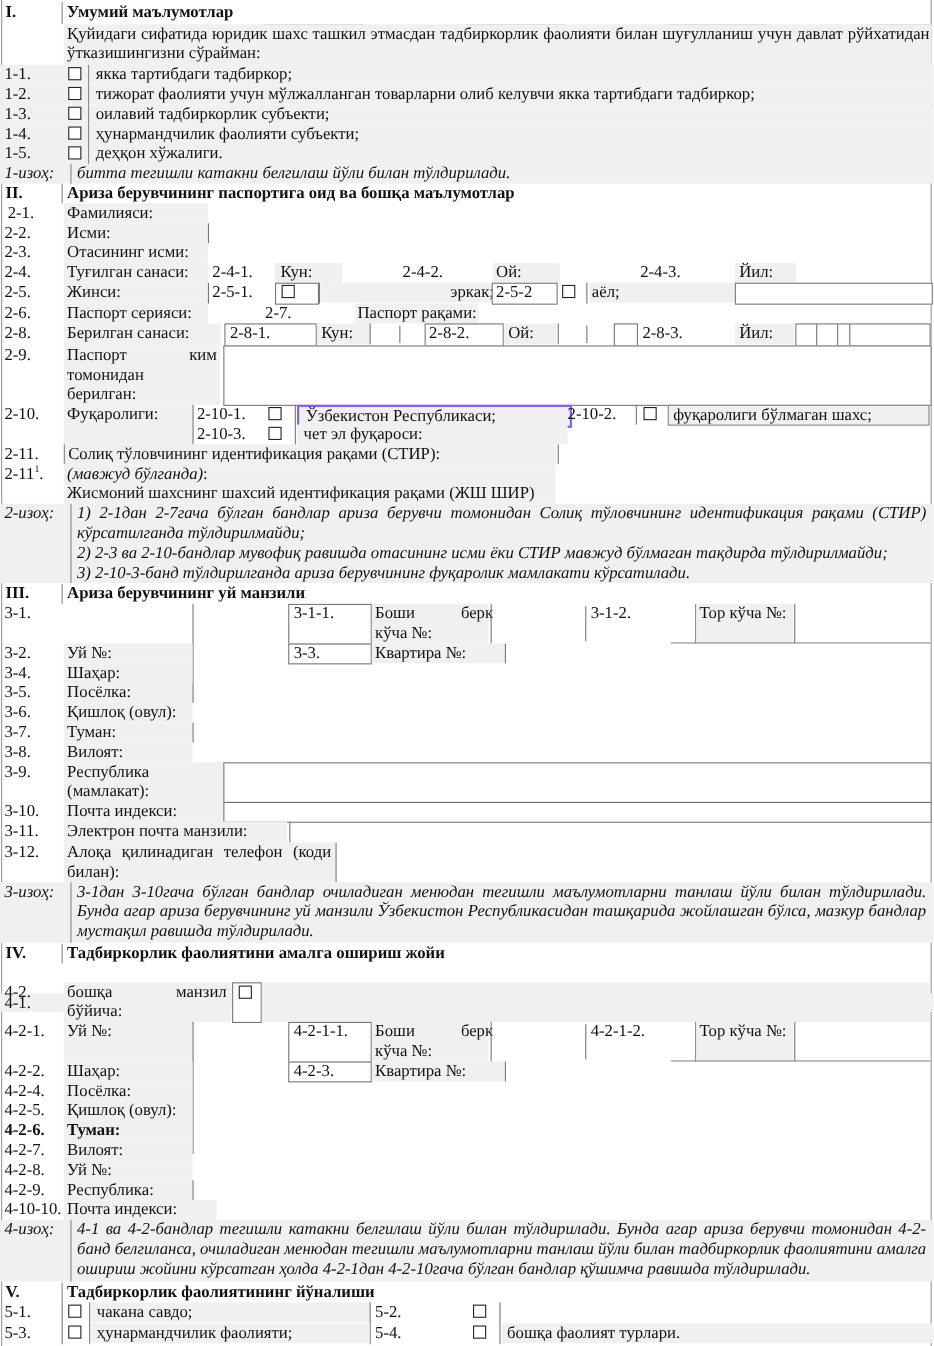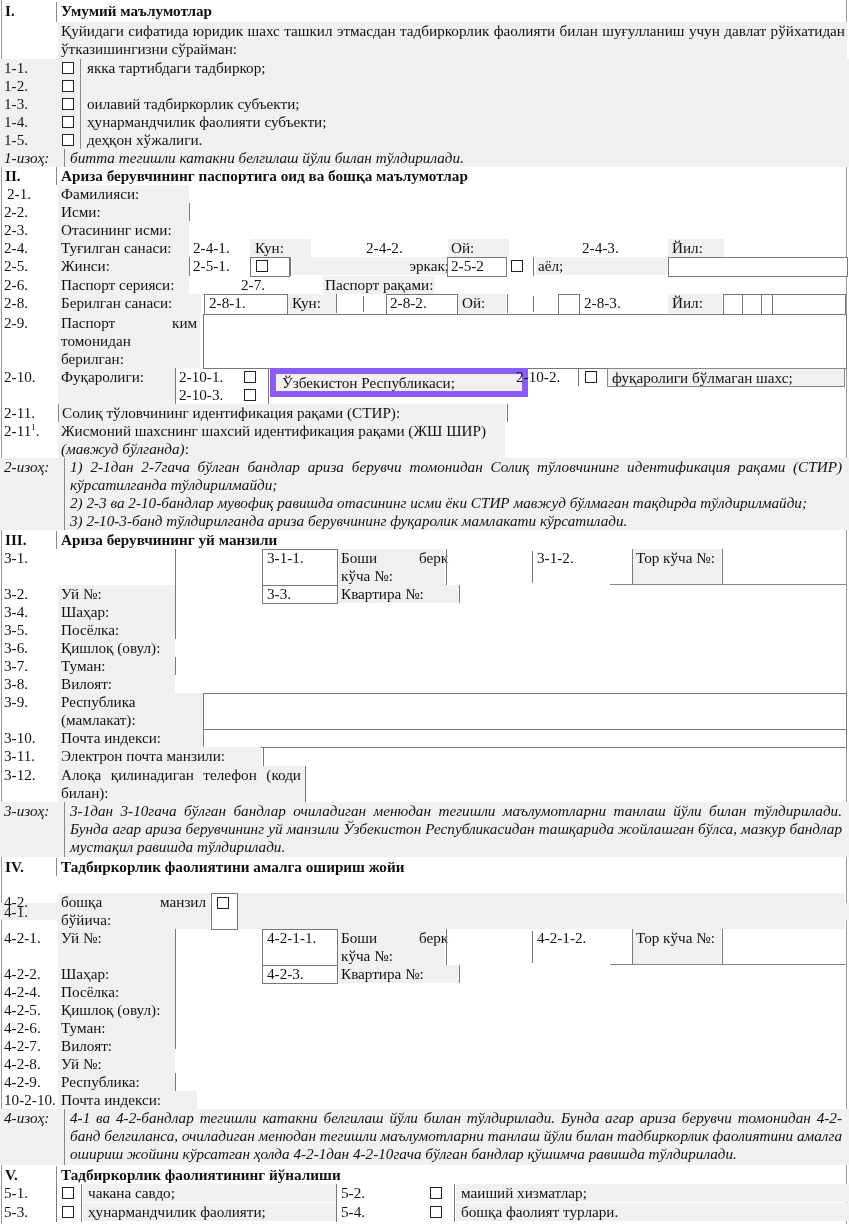--- a/index.html
+++ b/index.html
@@ -49,20 +49,21 @@
   <div class="row shade" style="top:59px;height:18px;">
     <span class="cell num">1-1.</span>
     <span class="cell" style="left:62px;"><span class="box"></span></span>
     <div class="cell" style="left:80px;width:1px;height:18px;background:#888;"></div>
     <span class="cell" style="left:87px;">якка тартибдаги тадбиркор;</span>
   </div>
   <div class="row shade" style="top:77px;height:18px;">
     <span class="cell num">1-2.</span>
     <span class="cell" style="left:62px;"><span class="box"></span></span>
     <div class="cell" style="left:80px;width:1px;height:18px;background:#888;"></div>
+    <span class="cell" style="left:87px;">тижорат фаолияти учун мўлжалланган товарларни олиб келувчи якка тартибдаги тадбиркор;</span>
   </div>
   <div class="row shade" style="top:95px;height:18px;">
     <span class="cell num">1-3.</span>
     <span class="cell" style="left:62px;"><span class="box"></span></span>
     <div class="cell" style="left:80px;width:1px;height:18px;background:#888;"></div>
     <span class="cell" style="left:87px;">оилавий тадбиркорлик субъекти;</span>
   </div>
   <div class="row shade" style="top:113px;height:18px;">
     <span class="cell num">1-4.</span>
     <span class="cell" style="left:62px;"><span class="box"></span></span>
@@ -182,41 +183,42 @@
     <div class="cbox" style="left:203px;top:0;width:642px;height:53px;"></div>
   </div>
 
   <div class="row" style="top:368px;height:36px;">
     <span class="cell num">2-10.</span>
     <span class="cell shade" style="left:58px;width:114px;height:36px;padding-left:3px;">Фуқаролиги:</span>
     <div class="vl" style="left:175px;top:0;height:36px;"></div>
     <span class="cell" style="left:179px;top:0;">2-10-1.</span>
     <span class="cell" style="left:244px;top:0;"><span class="box"></span></span>
     <div class="vl" style="left:268px;top:0;height:36px;"></div>
-    <span class="cell shade" style="left:270px;top:0;width:240px;height:17px;padding-left:6px;border:6px solid #8b5cf6;">Ўзбекистон Республикаси;</span>
+    <span class="cell shade" style="left:270px;top:0;width:240px;height:17px;padding-left:6px;border:2px solid #8b5cf6;">Ўзбекистон Республикаси;</span>
     <span class="cell" style="left:516px;top:0;">2-10-2.</span>
     <div class="vl" style="left:578px;top:0;height:18px;"></div>
     <span class="cell" style="left:585px;top:0;"><span class="box"></span></span>
     <span class="cell shade" style="left:607px;top:0;width:232px;height:17px;padding-left:4px;border:1px solid #888;">фуқаролиги бўлмаган шахс;</span>
     <span class="cell" style="left:179px;top:18px;">2-10-3.</span>
     <span class="cell" style="left:244px;top:18px;"><span class="box"></span></span>
+    <span class="cell shade" style="left:270px;top:18px;width:240px;height:18px;padding-left:6px;">чет эл фуқароси:</span>
   </div>
 
   <div class="row" style="top:404px;height:18px;">
     <span class="cell num">2-11.</span>
     <span class="cell shade" style="left:58px;width:444px;height:18px;padding-left:3px;border-left:1px solid #888;">Солиқ тўловчининг идентификация рақами (СТИР):</span>
     <div class="vl" style="left:507px;top:0;height:18px;"></div>
     <div class="cell" style="left:508px;width:336px;height:18px;"></div>
   </div>
 
   <div class="row" style="top:422px;height:36px;">
     <span class="cell num" style="left:4px;"><span>2-11</span><span class="sup">1</span><span>.</span></span>
     <div class="cell shade" style="left:58px;width:444px;height:36px;padding-left:3px;">
+      <div><span class="i">(мавжуд бўлганда)</span><span>:</span></div>
       <div>Жисмоний шахснинг шахсий идентификация рақами (ЖШ ШИР)</div>
-      <div><span class="i">(мавжуд бўлганда)</span><span>:</span></div>
     </div>
     <div class="cell" style="left:508px;width:336px;height:36px;"></div>
   </div>
 
   <div class="row shade" style="top:458px;height:72px;padding-left:32px;">
     <span class="cell i" style="left:4px;">2-изоҳ:</span>
     <div class="cell" style="left:64px;width:1px;height:72px;background:#888;"></div>
     <div class="cell i just" style="left:70px;width:772px;">
       <div>1) 2-1дан 2-7гача бўлган бандлар ариза берувчи томонидан Солиқ тўловчининг идентификация рақами (СТИР) кўрсатилганда тўлдирилмайди;</div>
       <div>2) 2-3 ва 2-10-бандлар мувофиқ равишда отасининг исми ёки СТИР мавжуд бўлмаган тақдирда тўлдирилмайди;</div>
@@ -392,21 +394,21 @@
   <div class="row" style="top:983px;height:18px;">
     <span class="cell num">4-2-4.</span>
     <span class="cell shade" style="left:58px;width:114px;height:18px;padding-left:3px;">Посёлка:</span>
     <div class="cell" style="left:176px;width:668px;height:18px;"></div>
   </div>
   <div class="row" style="top:1001px;height:18px;">
     <span class="cell num">4-2-5.</span>
     <span class="cell shade" style="left:58px;width:114px;height:18px;padding-left:3px;">Қишлоқ (овул):</span>
     <div class="cell" style="left:176px;width:668px;height:18px;"></div>
   </div>
-  <div class="row" style="top:1019px;height:18px;">
+  <div class="row" style="top:1019px;height:18px;font-weight:bold;">
     <span class="cell num">4-2-6.</span>
     <span class="cell shade" style="left:58px;width:114px;height:18px;padding-left:3px;">Туман:</span>
     <div class="cell" style="left:176px;width:668px;height:18px;"></div>
   </div>
   <div class="row" style="top:1037px;height:18px;">
     <span class="cell num">4-2-7.</span>
     <span class="cell shade" style="left:58px;width:114px;height:18px;padding-left:3px;">Вилоят:</span>
     <div class="cell" style="left:176px;width:668px;height:18px;"></div>
   </div>
   <div class="row" style="top:1055px;height:18px;">
@@ -414,21 +416,21 @@
     <span class="cell shade" style="left:58px;width:114px;height:18px;padding-left:3px;">Уй №:</span>
     <div class="cell" style="left:176px;width:668px;height:18px;"></div>
   </div>
   <div class="row" style="top:1073px;height:18px;">
     <span class="cell num">4-2-9.</span>
     <span class="cell shade" style="left:58px;width:114px;height:18px;padding-left:3px;">Республика:</span>
     <div class="vl" style="left:175px;top:0;height:18px;"></div>
     <div class="cell" style="left:176px;width:668px;height:18px;"></div>
   </div>
   <div class="row" style="top:1091px;height:18px;">
-    <span class="cell num">10-2-10.</span>
+    <span class="cell num">4-10-10.</span>
     <span class="cell shade" style="left:58px;width:136px;height:18px;padding-left:3px;">Почта индекси:</span>
     <div class="cell" style="left:198px;width:646px;height:18px;"></div>
   </div>
 
   <div class="row shade" style="top:1109px;height:56px;">
     <span class="cell i" style="left:4px;">4-изоҳ:</span>
     <div class="cell" style="left:64px;width:1px;height:56px;background:#888;"></div>
     <div class="cell i just" style="left:70px;width:772px;">4-1 ва 4-2-бандлар тегишли катакни белгилаш йўли билан тўлдирилади. Бунда агар ариза берувчи томонидан 4-2-банд белгиланса, очиладиган менюдан тегишли маълумотларни танлаш йўли билан тадбиркорлик фаолиятини амалга ошириш жойини кўрсатган ҳолда 4-2-1дан 4-2-10гача бўлган бандлар қўшимча равишда тўлдирилади.</div>
   </div>
 </div>
@@ -442,21 +444,20 @@
   <div class="row" style="top:1184px;height:19px;">
     <span class="cell num">5-1.</span>
     <div class="vl" style="left:56px;top:0;height:38px;"></div>
     <span class="cell" style="left:62px;"><span class="box"></span></span>
     <div class="vl" style="left:81px;top:0;height:38px;"></div>
     <span class="cell shade" style="left:83px;width:248px;height:18px;padding-left:5px;">чакана савдо;</span>
     <div class="vl" style="left:336px;top:0;height:38px;"></div>
     <span class="cell" style="left:341px;">5-2.</span>
     <span class="cell" style="left:430px;"><span class="box"></span></span>
     <div class="vl" style="left:454px;top:0;height:38px;"></div>
-    <span class="cell shade" style="left:456px;width:388px;height:18px;padding-left:5px;">маиший хизматлар;</span>
   </div>
   <div class="row" style="top:1203px;height:19px;">
     <span class="cell num">5-3.</span>
     <span class="cell" style="left:62px;"><span class="box"></span></span>
     <span class="cell shade" style="left:83px;width:248px;height:18px;padding-left:5px;">ҳунармандчилик фаолияти;</span>
     <span class="cell" style="left:341px;">5-4.</span>
     <span class="cell" style="left:430px;"><span class="box"></span></span>
     <span class="cell shade" style="left:456px;width:388px;height:18px;padding-left:5px;">бошқа фаолият турлари.</span>
   </div>
 </div>

